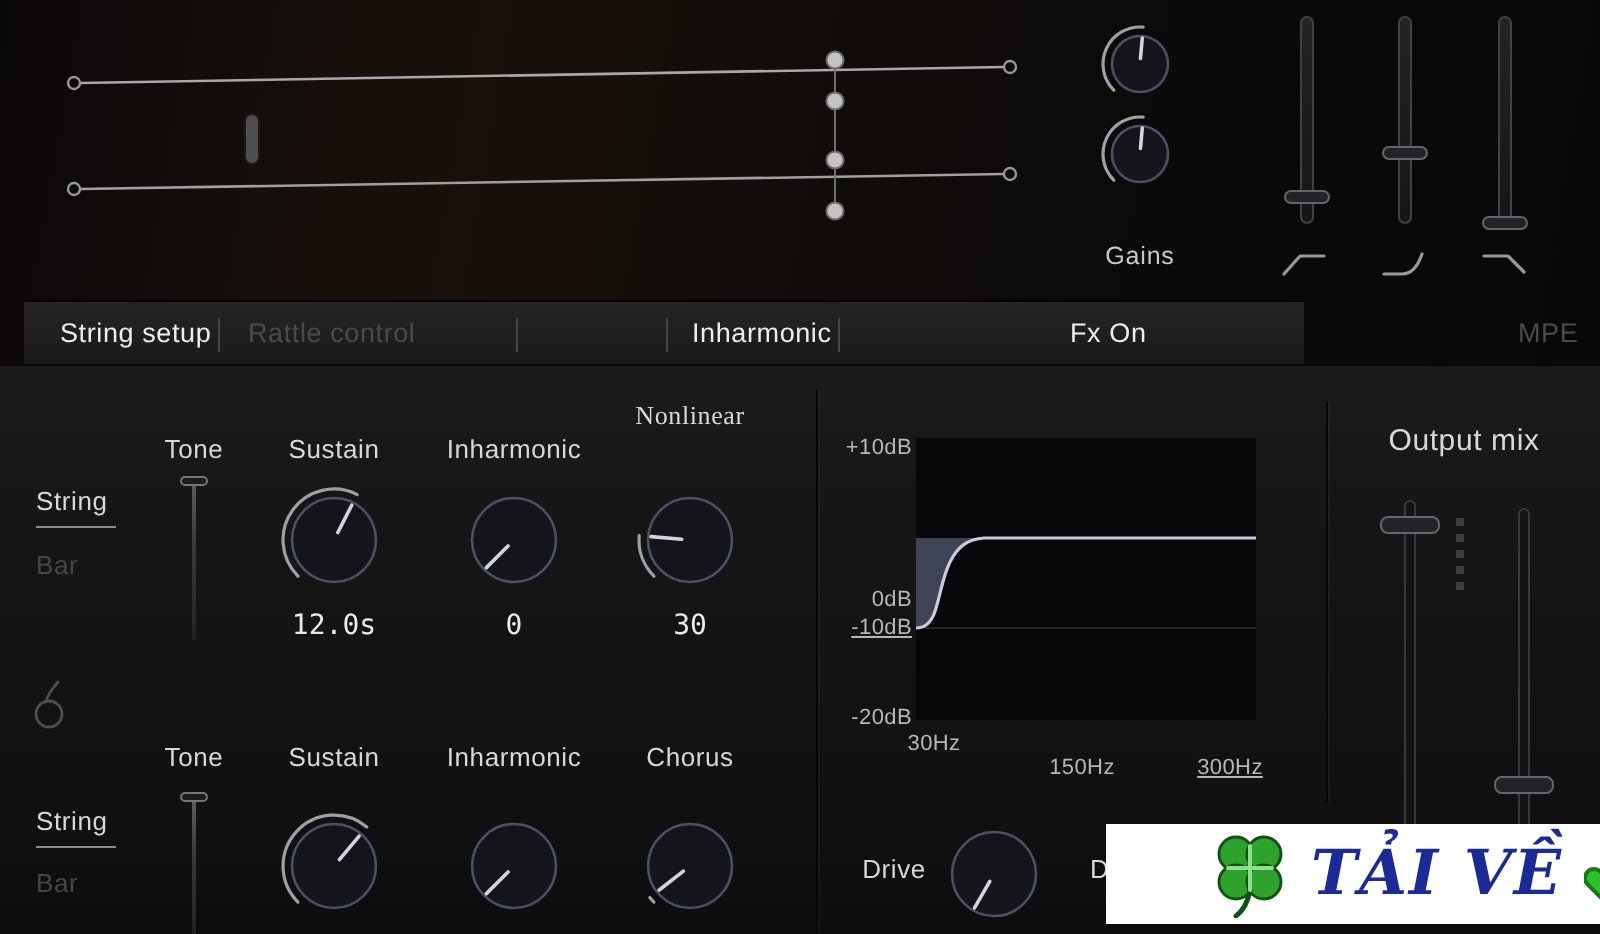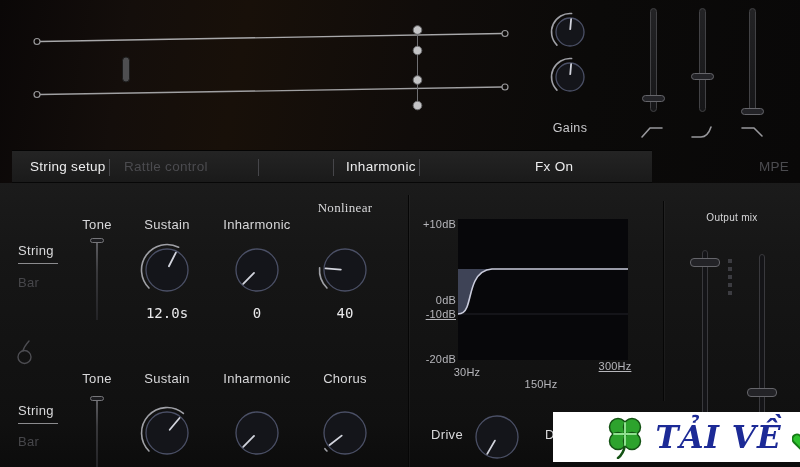--- a/index.html
+++ b/index.html
@@ -171,21 +171,21 @@
   <div class="knob" style="left:317px;top:242px;">
     <svg width="56" height="56" viewBox="-28 -28 56 56">
         <circle class="kbody" r="21"></circle>
         <path class="karc" d="M-18.03,18.03 A25.5,25.5 0 0 1 -25.40,-2.22"></path>
         <line class="kptr" x1="-4.18" y1="-0.37" x2="-19.46" y2="-1.70"></line>
       </svg>
   </div>
 
   <div class="knob-value" style="left:127px;top:305px;width:80px;">12.0s</div>
   <div class="knob-value" style="left:212px;top:305px;width:90px;">0</div>
-  <div class="knob-value" style="left:303px;top:305px;width:84px;">40</div>
+  <div class="knob-value" style="left:303px;top:305px;width:84px;">30</div>
 
   <svg class="six-icon" style="left:14px;top:338px;" width="22" height="28" viewBox="0 0 22 28">
     <circle cx="10.5" cy="19" r="6.5"></circle>
     <path d="M15,3 C11.5,7 9.5,10 9,13"></path>
   </svg>
 
   <div class="label" style="left:67px;top:371px;width:60px;">Tone</div>
   <div class="label" style="left:127px;top:371px;width:80px;">Sustain</div>
   <div class="label" style="left:212px;top:371px;width:90px;">Inharmonic</div>
   <div class="label" style="left:303px;top:371px;width:84px;">Chorus</div>
@@ -227,40 +227,40 @@
   <div class="plot">
     <svg width="170" height="141" viewBox="0 0 170 141">
       <line x1="0" y1="95" x2="170" y2="95" stroke="#232329" stroke-width="1"></line>
       <path d="M0,50 L34,50 C26,50.5 21,54 17,62 C13,70 12,80 9,88 C7,93 4,95 0,95 Z" fill="#454a5e" opacity="0.9"></path>
       <path d="M170,50 L34,50 C26,50.5 21,54 17,62 C13,70 12,80 9,88 C7,93 4,95 0,95" fill="none" stroke="#c9cbdc" stroke-width="1.6"></path>
     </svg>
   </div>
 
   <div class="graph-xlab" style="left:450px;top:366px;width:34px;">30Hz</div>
   <div class="graph-xlab" style="left:519px;top:366px;width:44px;margin-top:12px;">150Hz</div>
-  <div class="graph-xlab" style="left:593px;top:360px;width:44px;text-decoration:underline;">300Hz</div>
+  <div class="graph-xlab" style="left:593px;top:378px;width:44px;text-decoration:underline;">300Hz</div>
 
   <div class="label" style="left:425px;top:427px;width:44px;">Drive</div>
   <div class="knob" style="left:469px;top:409px;">
     <svg width="56" height="56" viewBox="-28 -28 56 56">
         <circle class="kbody" r="21"></circle>
         <path class="karc" d=""></path>
         <line class="kptr" x1="-2.10" y1="3.64" x2="-9.76" y2="16.91"></line>
       </svg>
   </div>
   <div class="partial-label" style="left:545px;top:427px;">D</div>
   <div class="knob" style="left:580px;top:409px;">
     <svg width="56" height="56" viewBox="-28 -28 56 56">
         <circle class="kbody" r="21"></circle>
         <path class="karc" d=""></path>
         <line class="kptr" x1="-2.10" y1="3.64" x2="-9.76" y2="16.91"></line>
       </svg>
   </div>
 
-  <div class="label" style="left:680px;top:212px;width:104px;font-size:10px;">Output mix</div>
+  <div class="label" style="left:680px;top:212px;width:104px;font-size:15px;">Output mix</div>
   <div class="out-track" style="left:702px;top:250px;height:195px;"></div>
   <div class="vslider-handle out-handle" style="left:690px;top:258px;"></div>
   <div class="out-track" style="left:759px;top:254px;height:196px;"></div>
   <div class="vslider-handle out-handle" style="left:747px;top:388px;"></div>
   <div class="dot" style="left:728px;top:259px;"></div>
   <div class="dot" style="left:728px;top:267px;"></div>
   <div class="dot" style="left:728px;top:275px;"></div>
   <div class="dot" style="left:728px;top:283px;"></div>
   <div class="dot" style="left:728px;top:291px;"></div>
 

